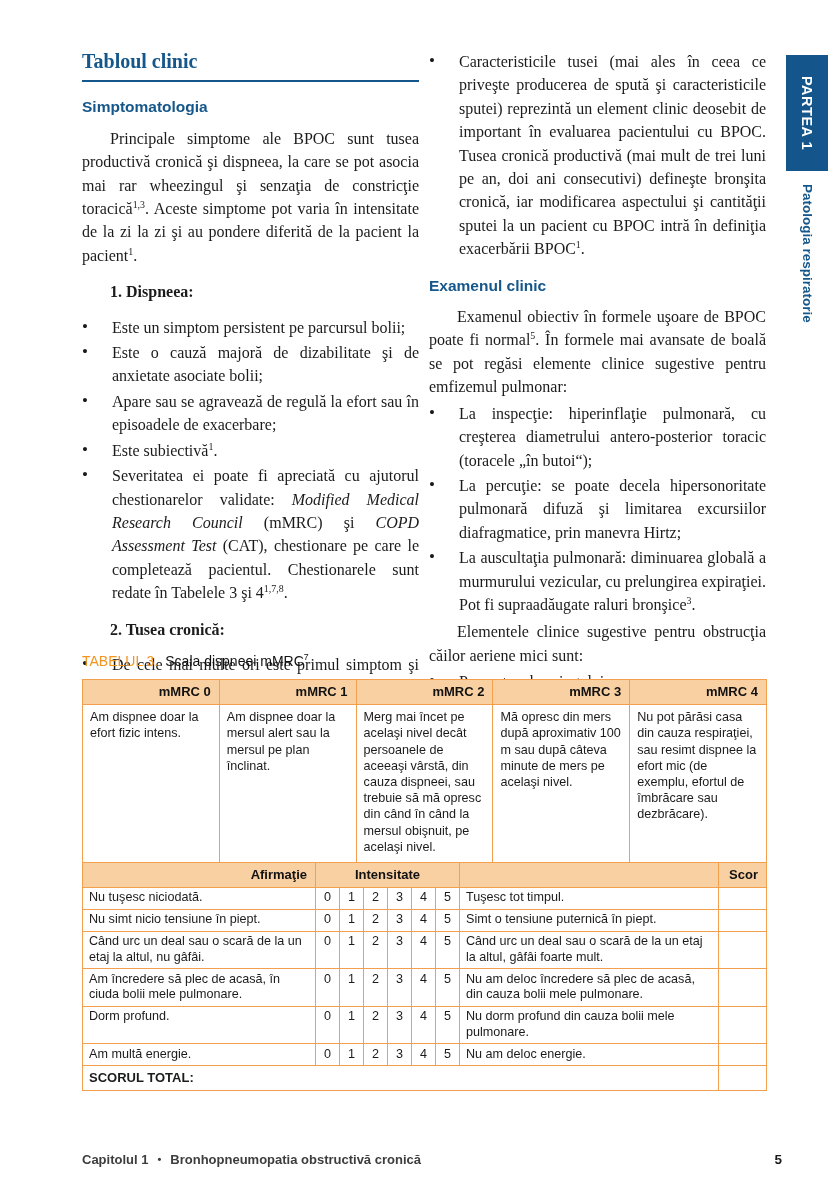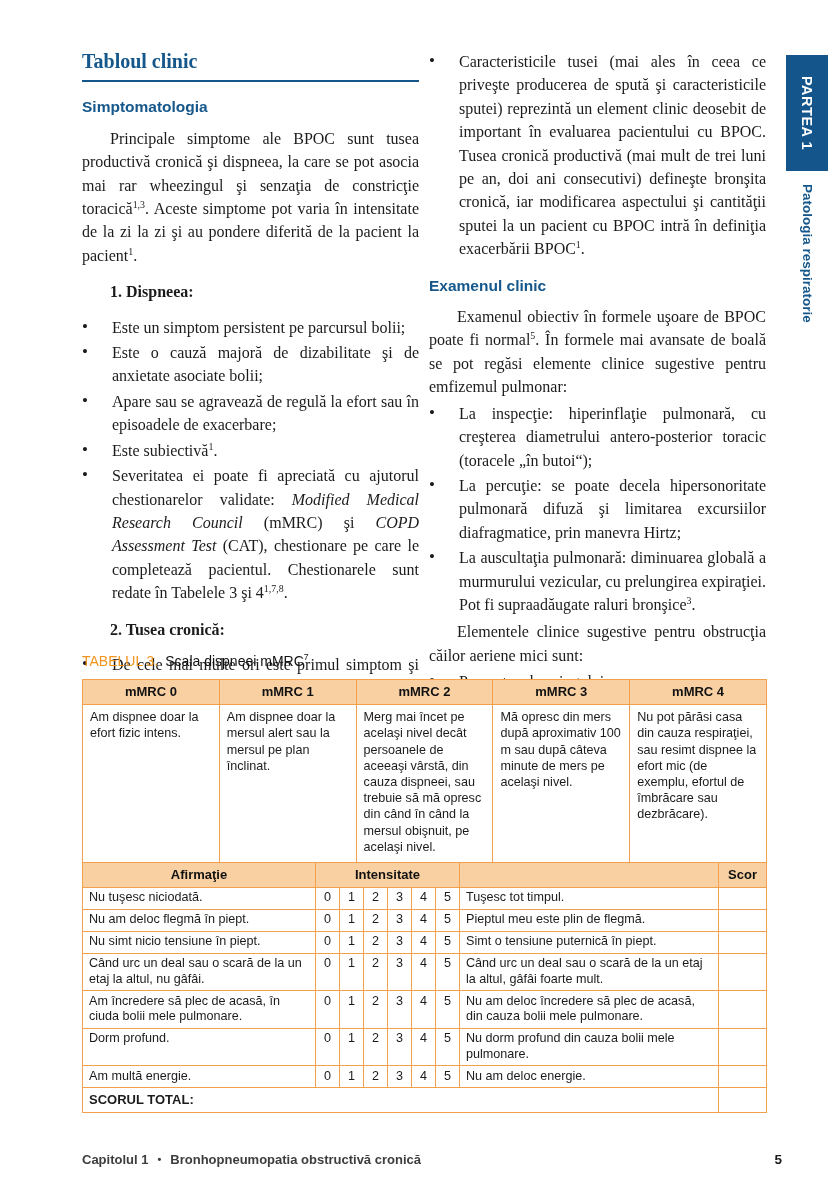--- a/index.html
+++ b/index.html
@@ -43,21 +43,21 @@
   #t3-label{top:653px;}
   #t4-label{top:874px;margin-left:6px;}
   .tbl-num{color:#f2941d;margin-right:7px;}
   .tbl-title{color:#111111;}
 
   
   table{border-collapse:collapse;position:absolute;left:82px;
     font-family:"Liberation Sans", sans-serif;background:#ffffff;}
   th,td{border:1.5px solid #f2a04e;}
   th{
-    background:#f9d0a2;text-align:center;font-size:13px;font-weight:bold;
+    background:#f9d0a2;text-align:right;font-size:13px;font-weight:bold;
     padding:4px 8px;color:#111111;
   }
   #mmrc-table{top:679px;width:685px;font-size:12.6px;line-height:16.2px;}
   #mmrc-table td{vertical-align:top;padding:4px 7px 9px 7px;width:20%;}
 
   #cat-table{top:862px;width:685px;font-size:12.6px;line-height:15.5px;}
   #cat-table td{vertical-align:top;padding:2.5px 6px 3px 6px;}
   #cat-table td.num{text-align:center;padding:2.5px 0 3px 0;}
   #cat-table th.center{text-align:center;margin-top:20px;}
   #cat-table td.total{font-weight:bold;font-size:13px;padding:4px 6px;}
@@ -195,31 +195,20 @@
           <td class="num">0</td>
           <td class="num">1</td>
           <td class="num">2</td>
           <td class="num">3</td>
           <td class="num">4</td>
           <td class="num">5</td>
           <td>Tuşesc tot timpul.</td>
           <td></td>
         </tr>
         <tr>
-          <td>Nu am deloc flegmă în piept.</td>
-          <td class="num">0</td>
-          <td class="num">1</td>
-          <td class="num">2</td>
-          <td class="num">3</td>
-          <td class="num">4</td>
-          <td class="num">5</td>
-          <td>Pieptul meu este plin de flegmă.</td>
-          <td></td>
-        </tr>
-        <tr>
           <td>Nu simt nicio tensiune în piept.</td>
           <td class="num">0</td>
           <td class="num">1</td>
           <td class="num">2</td>
           <td class="num">3</td>
           <td class="num">4</td>
           <td class="num">5</td>
           <td>Simt o tensiune puternică în piept.</td>
           <td></td>
         </tr>

